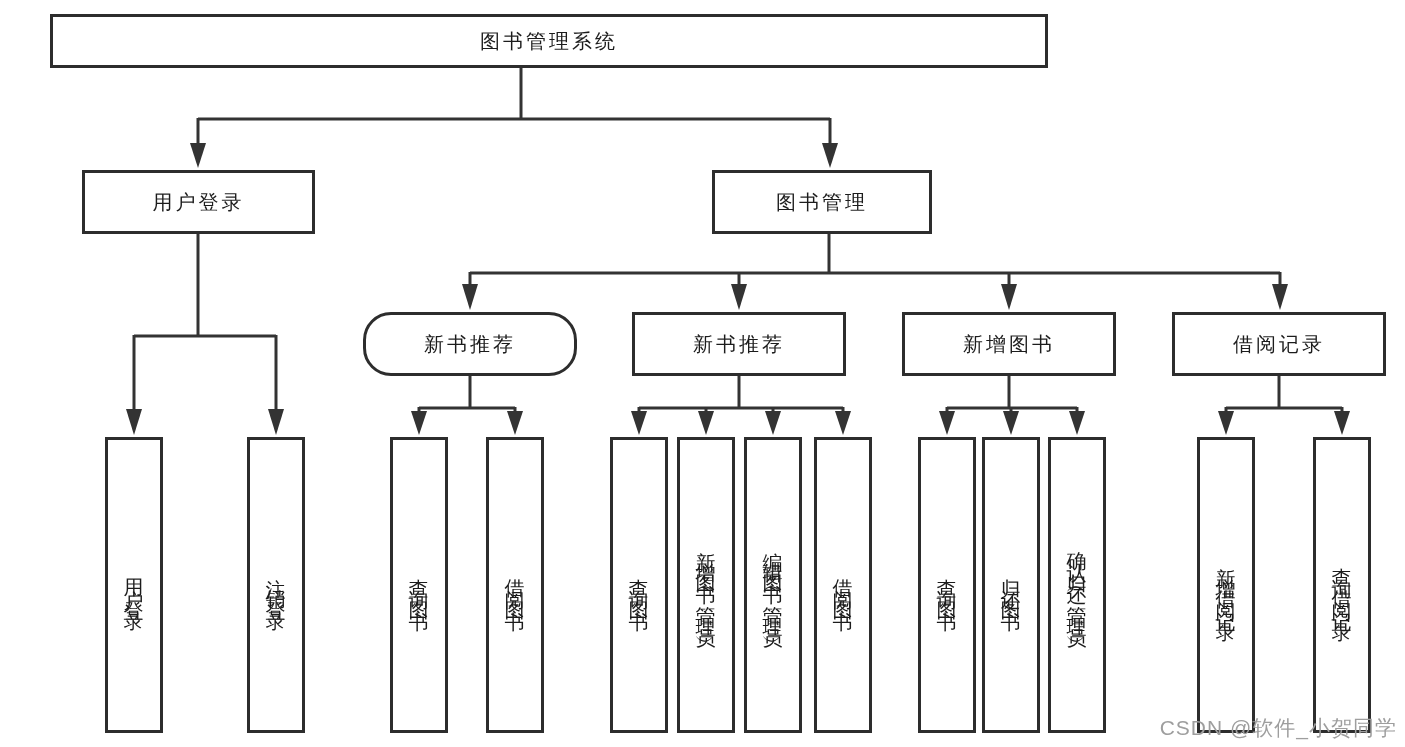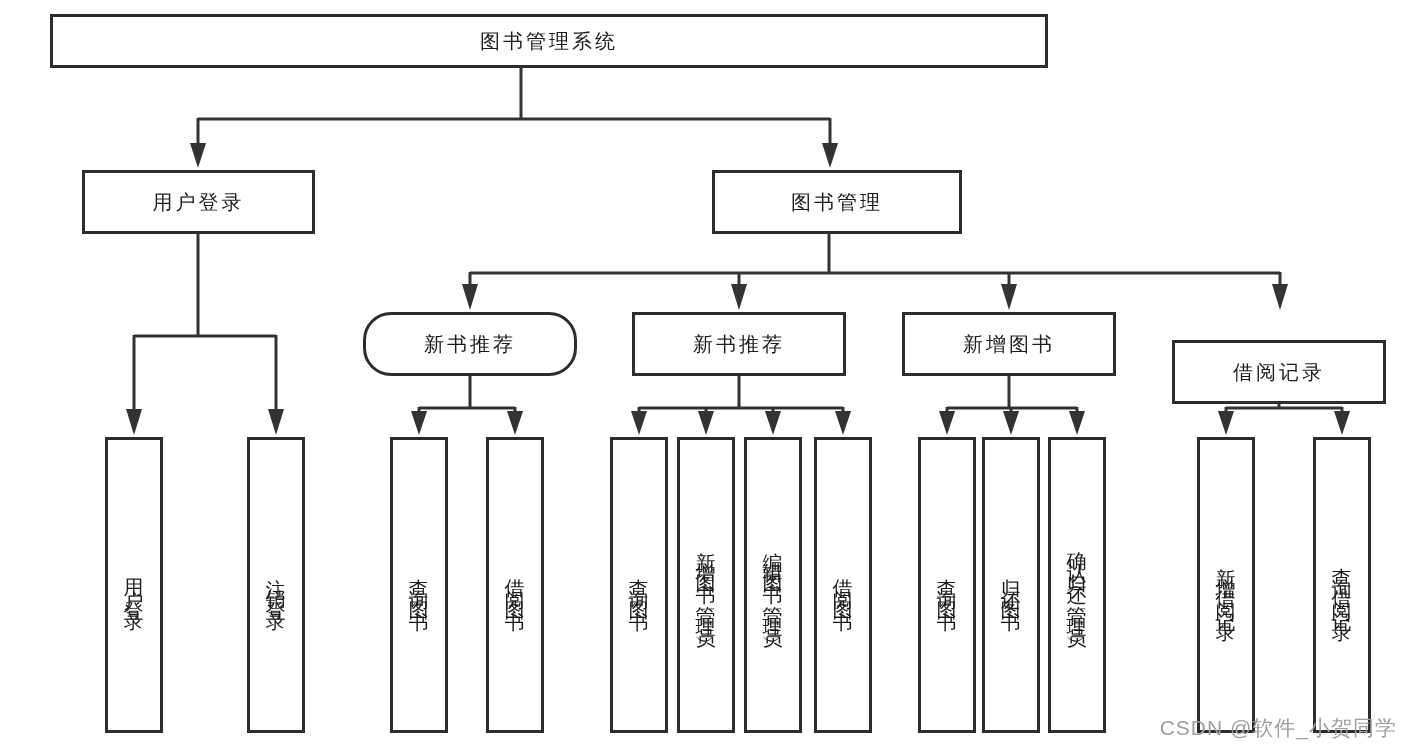--- a/index.html
+++ b/index.html
@@ -34,26 +34,26 @@
     text-orientation: mixed;
     font-size: 20px;
     letter-spacing: 11px;
     line-height: 1;
     text-align: center;
   }
   
   #n-root      { left: 26px;  top: 14px;  width: 998px; height: 54px; margin-left: 24px; }
   
   #n-l2-0      { left: 82px;  top: 170px; width: 233px; height: 64px; }
-  #n-l2-1      { left: 712px; top: 170px; width: 250px; height: 64px; }
+  #n-l2-1      { left: 712px; top: 170px; width: 220px; height: 64px; }
   
   #n-l3-0      { left: 363px;  top: 312px; width: 214px; height: 64px; border-radius: 28px; }
   #n-l3-1      { left: 632px;  top: 312px; width: 214px; height: 64px; }
   #n-l3-2      { left: 902px;  top: 312px; width: 214px; height: 64px; }
-  #n-l3-3      { left: 1172px; top: 312px; width: 214px; height: 64px; margin-top: 28px; }
+  #n-l3-3      { left: 1172px; top: 312px; width: 214px; height: 64px; }
   
   .leaf { top: 437px; width: 58px; height: 296px; }
   #n-l4-0  { left: 105px; }
   #n-l4-1  { left: 247px; }
   #n-l4-2  { left: 390px; }
   #n-l4-3  { left: 486px; }
   #n-l4-4  { left: 610px; }
   #n-l4-5  { left: 677px; }
   #n-l4-6  { left: 744px; }
   #n-l4-7  { left: 814px; }

